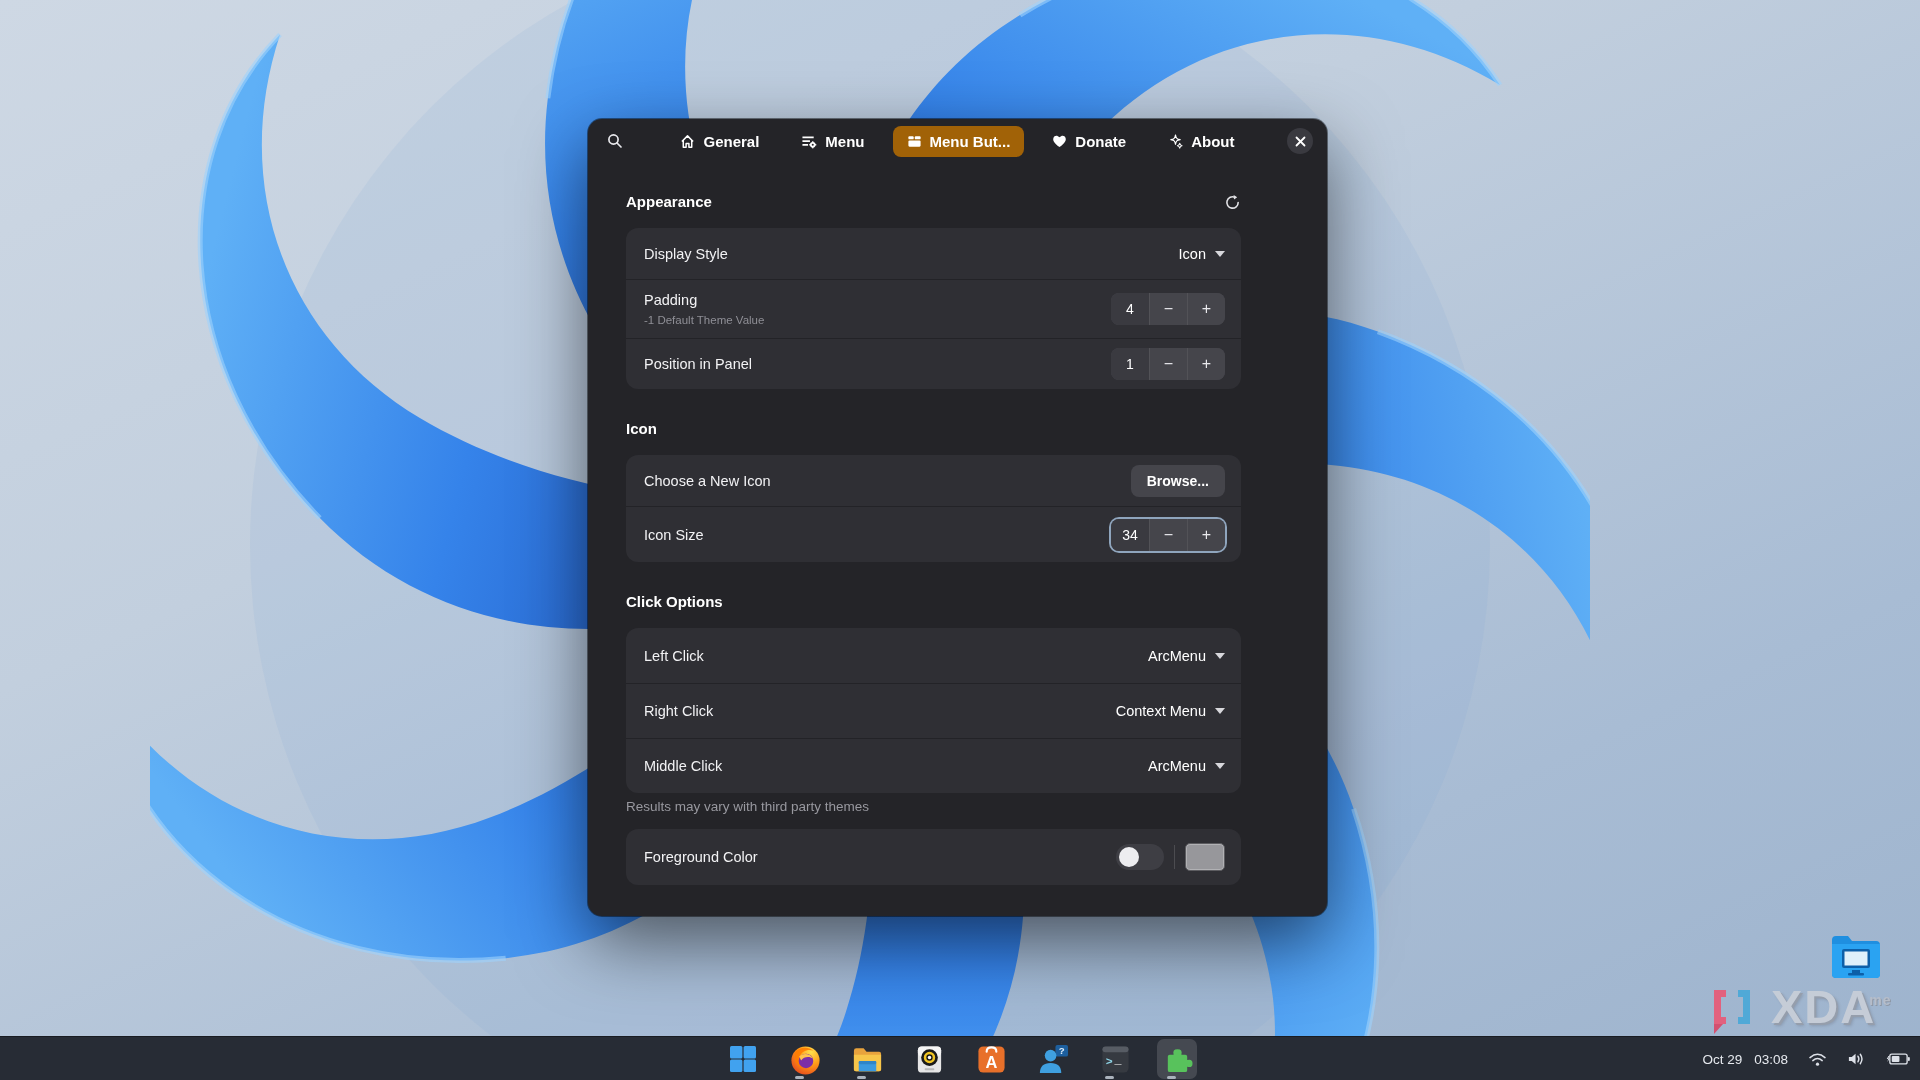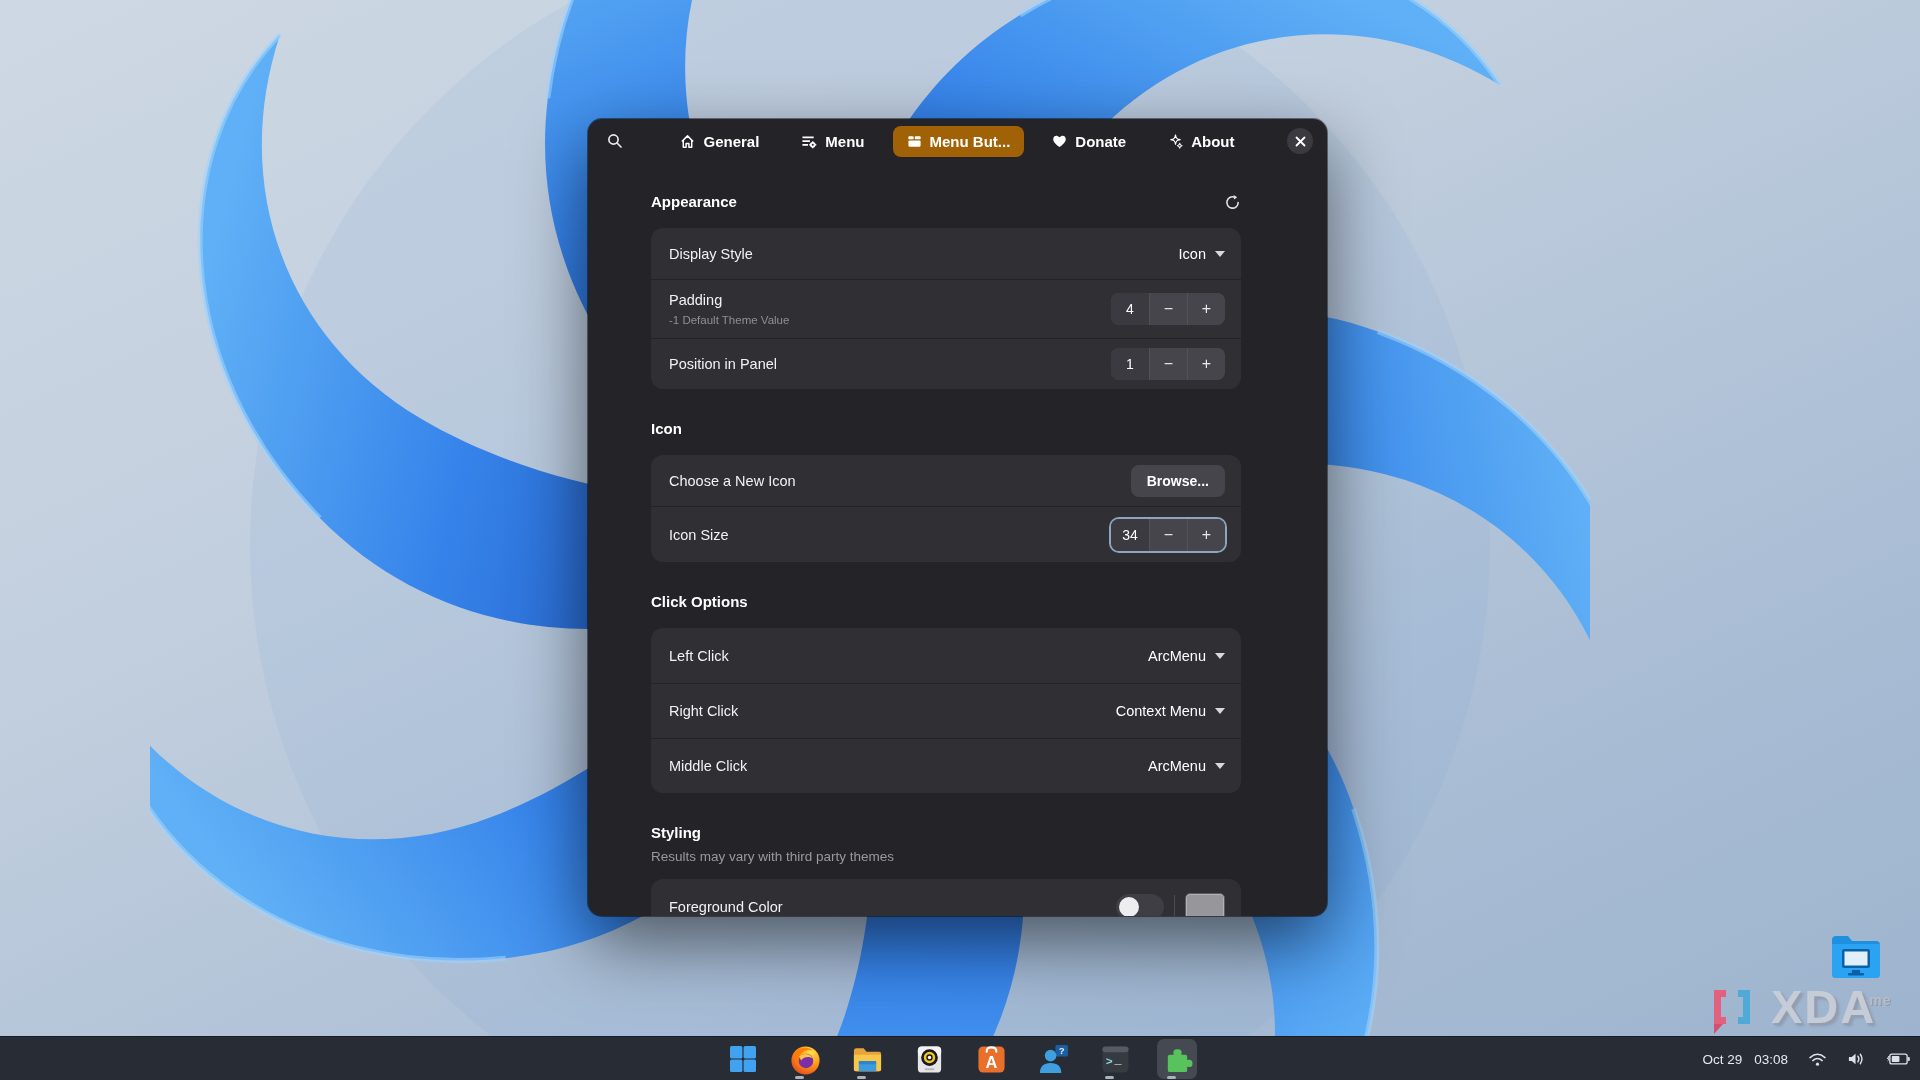--- a/index.html
+++ b/index.html
@@ -19,21 +19,21 @@
   .iconbtn { position:absolute; top:9px; width:26px; height:26px; border:none; background:transparent;
              display:flex; align-items:center; justify-content:center; cursor:pointer; border-radius:50%; }
   .iconbtn.search { left:14px; }
   .iconbtn.close { right:14px; background:#3a3a40; }
   .tabs { display:flex; align-items:center; gap:14px; }
   .tab { display:flex; align-items:center; gap:8px; padding:7px 14px; border-radius:8px;
          color:#ffffff; font-size:15px; font-weight:bold; cursor:pointer; white-space:nowrap; }
   .tab.active { background:#a16207; }
   .tab svg { flex:0 0 auto; }
 
-  .bodyc { padding:29px 86px 0 63px; }
+  .bodyc { padding:29px 86px 0 38px; }
   .sec-title { color:#ffffff; font-size:15px; font-weight:bold; height:20px; line-height:20px;
                display:flex; align-items:center; justify-content:space-between; }
   .sec-title.mt { margin-top:30px; }
   .sec-sub { color:#98989f; font-size:13.5px; height:20px; line-height:20px; margin-top:4px; }
   .card { margin-top:16px; background:#2f2f34; border-radius:12px; overflow:hidden; }
   .row { display:flex; align-items:center; justify-content:space-between; padding:0 16px 0 18px; }
   .row + .row { border-top:1px solid #232327; }
   .h51{height:51px} .h59{height:59px} .h56{height:56px} .h55{height:55px}
   .lbl { color:#f2f2f4; font-size:14.5px; }
   .sub { color:#8f8f96; font-size:11.5px; margin-top:6px; }
@@ -247,23 +247,20 @@
         </div>
         <div class="row h55">
           <span class="lbl">Middle Click</span>
           <div class="dropdown">
             <span>ArcMenu</span>
             <i class="caret"></i>
           </div>
         </div>
       </div>
 
-      <div class="sec-title mt">
-        <span>Styling</span>
-      </div>
       <div class="sec-sub">Results may vary with third party themes</div>
       <div class="card" style="margin-top:12px">
         <div class="row h56">
           <span class="lbl">Foreground Color</span>
           <div class="tgl-grp">
             <div class="switch">
               <div class="knob"></div>
             </div>
             <div class="vsep"></div>
             <button class="swatch"></button>

